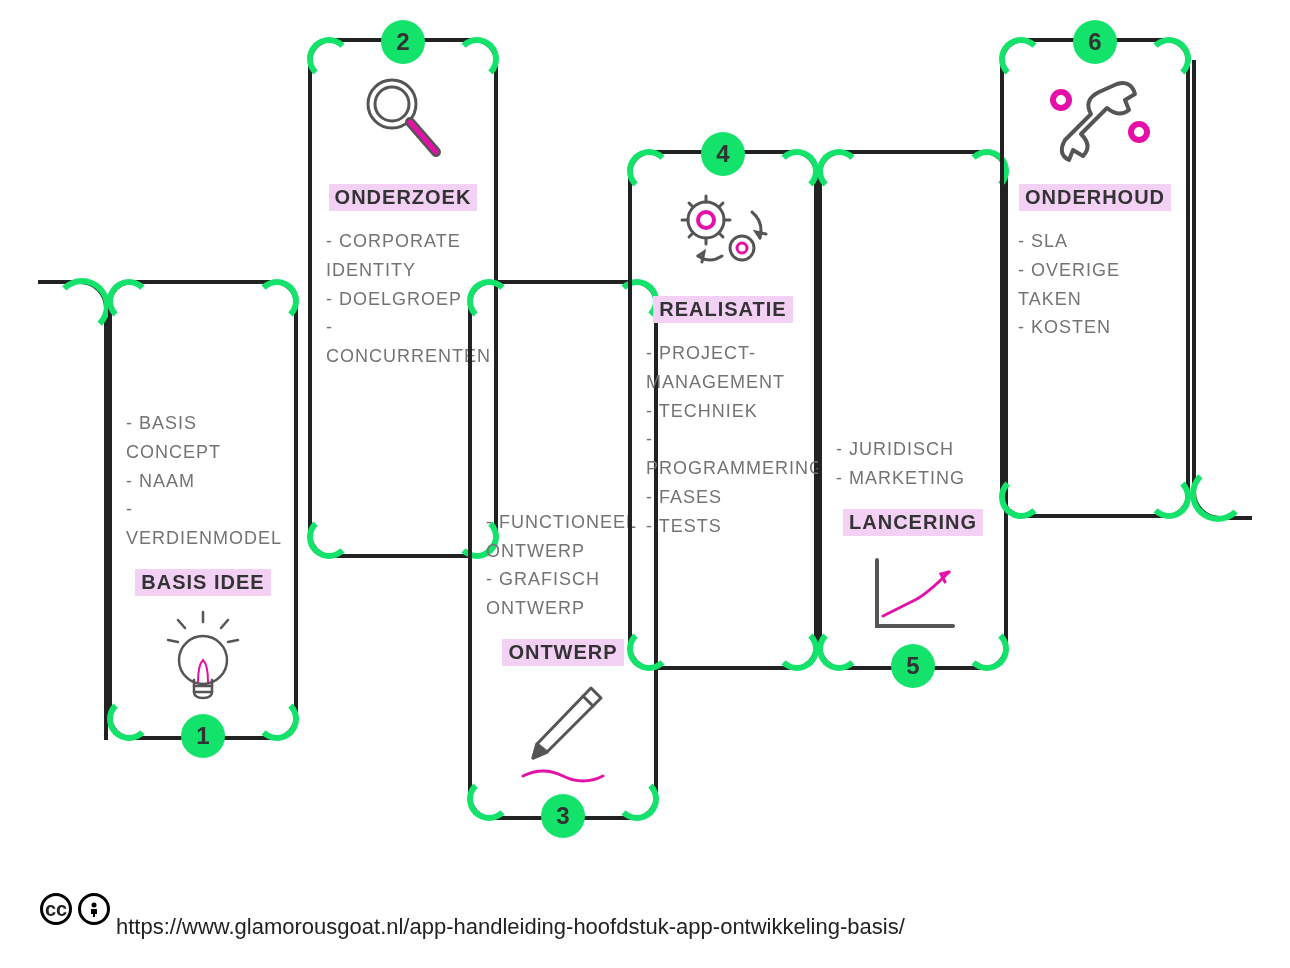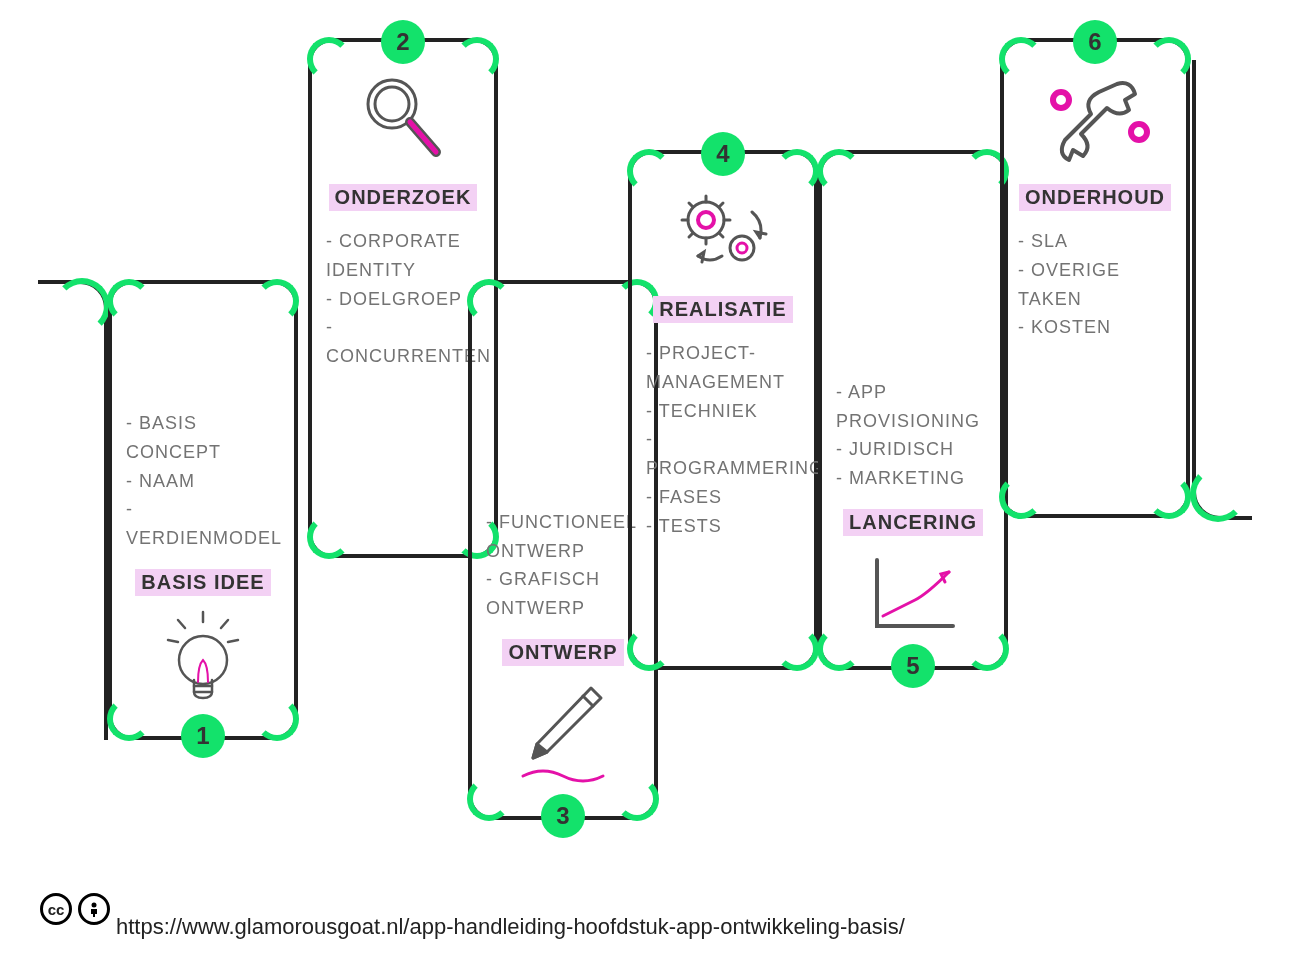--- a/index.html
+++ b/index.html
@@ -144,21 +144,21 @@
     color: #222;
   }
   .cc-circle {
     width: 32px; height: 32px;
     border: 3px solid #000;
     border-radius: 50%;
     display: flex;
     align-items: center;
     justify-content: center;
     font-weight: bold;
-    font-size: 15px;
+    font-size: 20px;
   }
   .brand {
     text-align: right;
     font-family: Georgia, serif;
   }
   .brand .gg {
     font-size: 34px;
     font-weight: bold;
     color: #e411a8;
     letter-spacing: 6px;
@@ -305,22 +305,20 @@
   </div>
 
   <div class="col numbot" style="left:818px; top:150px; height:520px;">
     <span class="corner tl"></span>
       <span class="corner tr"></span>
       <span class="corner bl"></span>
       <span class="corner br"></span>
     <div class="num">5</div>
     <div class="spacer-grow"></div>
     <div class="items">
-      <div>- <span>APP
-PROVISIONING</span></div>
       <div>- <span>JURIDISCH</span></div>
       <div>- <span>MARKETING</span></div>
     </div>
     <span class="title">LANCERING</span>
     <div class="iconbox">
       <svg class="icon" width="100" height="90" viewBox="0 0 100 90">
         <g stroke="#555" stroke-width="4" fill="none" stroke-linecap="round">
           <polyline points="14,10 14,76 90,76"></polyline>
           <path d="M20 66 Q40 56 52 50 T86 22" stroke="#e411a8" stroke-width="3"></path>
           <polyline points="86,22 78,24 82,32" stroke="#e411a8" stroke-width="3"></polyline>

